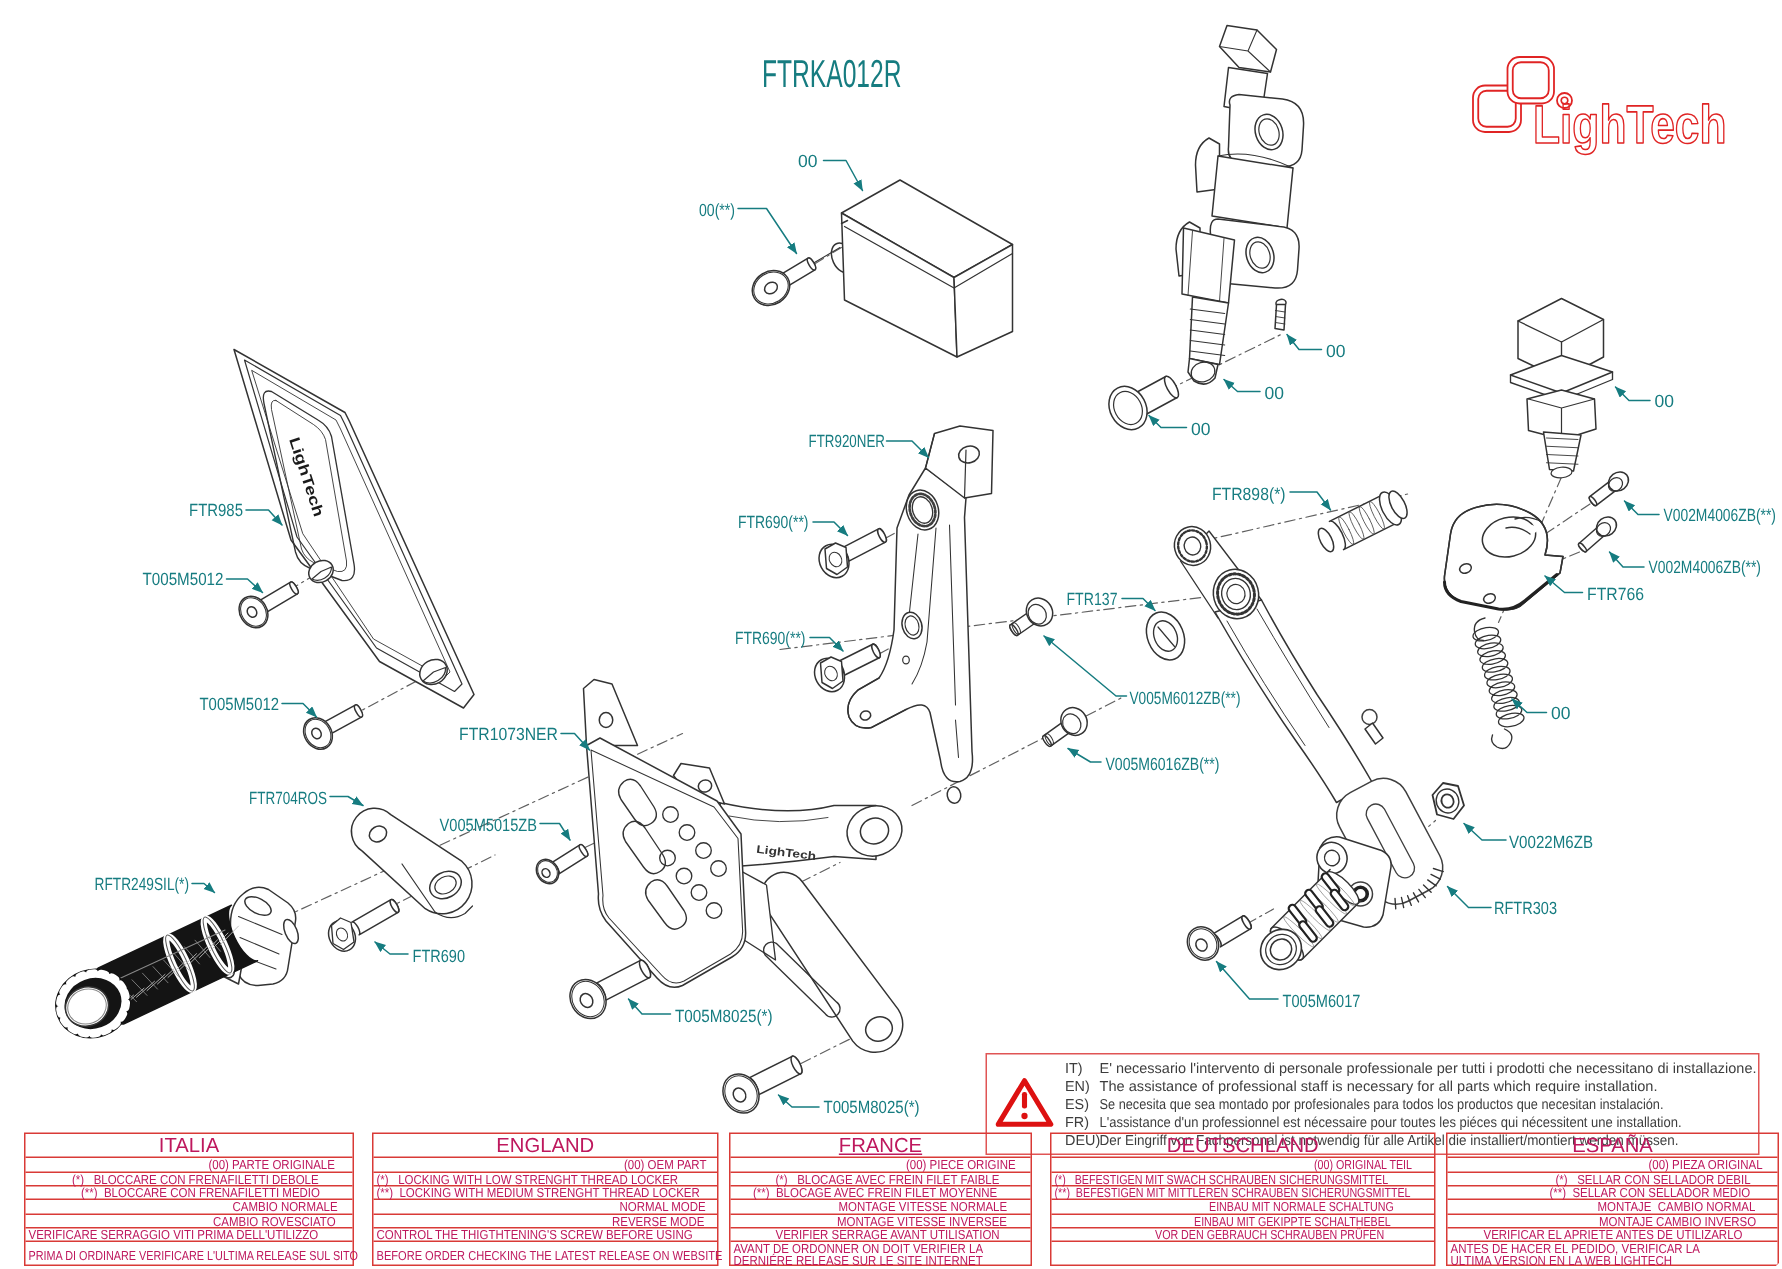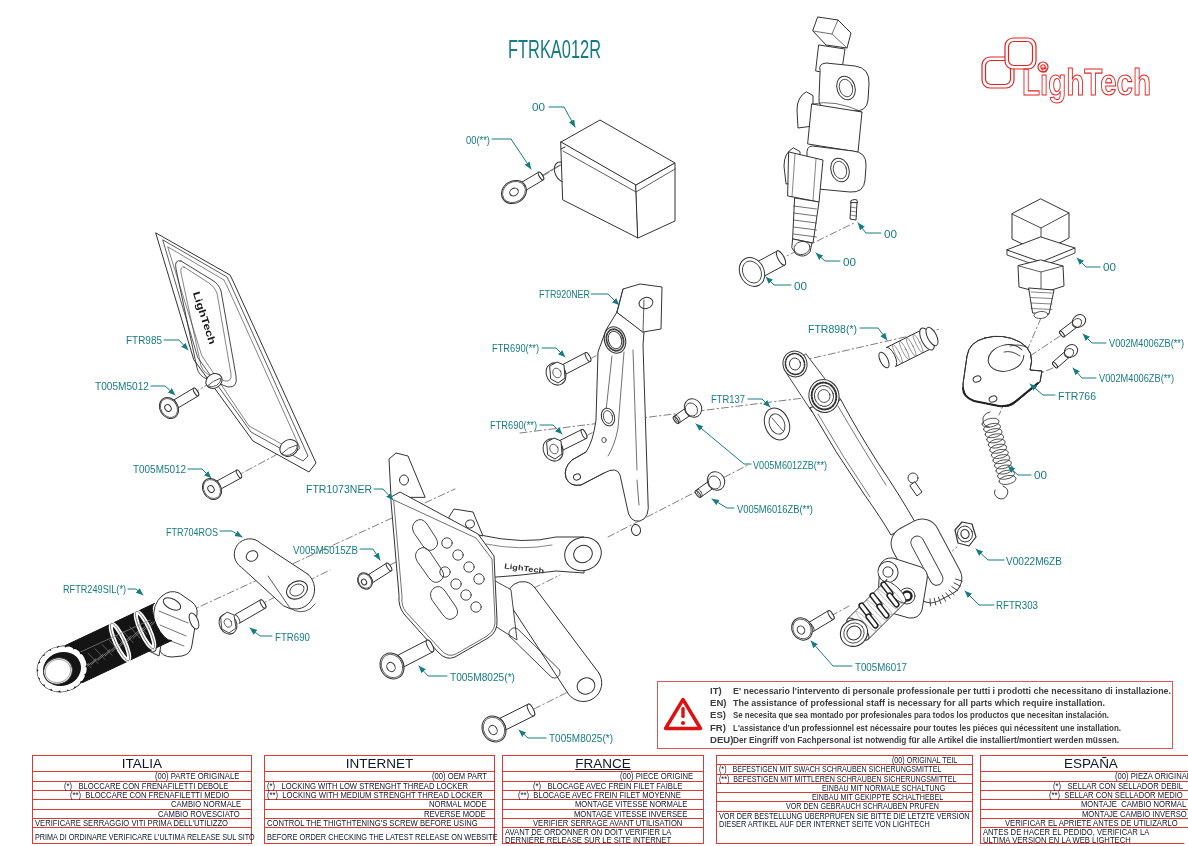--- a/index.html
+++ b/index.html
@@ -1,21 +1,21 @@
 <!DOCTYPE html>
 <html><head>
 <meta charset="utf-8">
 <style>
   html,body{margin:0;padding:0;background:#ffffff;}
   #page{position:relative;width:1188px;height:846px;background:#fff;overflow:hidden;
         font-family:"Liberation Sans", sans-serif;border-radius:10px;}
   
-  #warn{position:absolute;left:657px;top:681px;width:514px;height:66px;border:1.5px solid #e05555;font-weight:bold;}
+  #warn{position:absolute;left:657px;top:702px;width:514px;height:66px;border:1.5px solid #e05555;}
   
-  .ptable{position:absolute;border:1px solid #d93a36;color:#0f172a;margin-left:16px;}
+  .ptable{position:absolute;border:1px solid #d93a36;color:#be185d;}
   .ptable .hd{text-align:center;font-size:13.5px;height:15.4px;line-height:15.8px;border-bottom:1px solid #d93a36;letter-spacing:0px;}
   .ptable .rw{font-size:8.7px;height:8.3px;line-height:8.9px;border-bottom:1px solid #d93a36;white-space:nowrap;overflow:visible;padding-left:2px;text-align:right;}
   .ptable .rw span,.ptable .nt span{display:inline-block;transform:scaleX(0.88);transform-origin:0 0;white-space:nowrap;}
   .ptable .nt{font-size:8.7px;line-height:8.6px;white-space:nowrap;padding-left:2px;padding-top:4.5px;text-align:right;}
   .ptable .nt2{font-size:8.7px;line-height:7.9px;white-space:nowrap;padding-left:2px;padding-top:1px;}
   .ptable .nt2 span{display:inline-block;transform:scaleX(0.88);transform-origin:0 0;white-space:nowrap;}
   #t4 .rw span{transform:scaleX(0.82);}
   #t1 .nt span{transform:scaleX(0.83);}
   #t4 .nt2 span{transform:scaleX(0.84);}
   #t2 .nt span{transform:scaleX(0.85);}
@@ -454,47 +454,47 @@
     <div class="hd">ITALIA</div>
     <div class="rw"><span>(00) PARTE ORIGINALE</span></div>
     <div class="rw"><span>(*)&nbsp;&nbsp;&nbsp;BLOCCARE CON FRENAFILETTI DEBOLE</span></div>
     <div class="rw"><span>(**)&nbsp;&nbsp;BLOCCARE CON FRENAFILETTI MEDIO</span></div>
     <div class="rw"><span>CAMBIO NORMALE</span></div>
     <div class="rw"><span>CAMBIO ROVESCIATO</span></div>
     <div class="rw"><span>VERIFICARE SERRAGGIO VITI PRIMA DELL'UTILIZZO</span></div>
     <div class="nt"><span>PRIMA DI ORDINARE VERIFICARE L'ULTIMA RELEASE SUL SITO</span></div>
   </div>
   <div class="ptable" id="t2" style="left:248px;top:755px;width:229px;height:87px;">
-    <div class="hd">INTERNET</div>
+    <div class="hd">ENGLAND</div>
     <div class="rw"><span>(00) OEM PART</span></div>
     <div class="rw"><span>(*)&nbsp;&nbsp;&nbsp;LOCKING WITH LOW STRENGHT THREAD LOCKER</span></div>
     <div class="rw"><span>(**)&nbsp;&nbsp;LOCKING WITH MEDIUM STRENGHT THREAD LOCKER</span></div>
     <div class="rw"><span>NORMAL MODE</span></div>
     <div class="rw"><span>REVERSE MODE</span></div>
     <div class="rw"><span>CONTROL THE THIGTHTENING'S SCREW BEFORE USING</span></div>
     <div class="nt"><span>BEFORE ORDER CHECKING THE LATEST RELEASE ON WEBSITE</span></div>
   </div>
   <div class="ptable" id="t3" style="left:486px;top:755px;width:200px;height:87px;text-decoration:underline;">
     <div class="hd">FRANCE</div>
     <div class="rw"><span>(00) PIECE ORIGINE</span></div>
     <div class="rw"><span>(*)&nbsp;&nbsp;&nbsp;BLOCAGE AVEC FREIN FILET FAIBLE</span></div>
     <div class="rw"><span>(**)&nbsp;&nbsp;BLOCAGE AVEC FREIN FILET MOYENNE</span></div>
     <div class="rw"><span>MONTAGE VITESSE NORMALE</span></div>
     <div class="rw"><span>MONTAGE VITESSE INVERSEE</span></div>
     <div class="rw"><span>VERIFIER SERRAGE AVANT UTILISATION</span></div>
     <div class="nt2"><span>AVANT DE ORDONNER ON DOIT VERIFIER LA<br>DERNIÉRE RELEASE SUR LE SITE INTERNET</span></div>
   </div>
   <div class="ptable" id="t4" style="left:700px;top:755px;width:255px;height:87px;">
+    <div class="hd">DEUTSCHLAND</div>
     <div class="rw"><span>(00) ORIGINAL TEIL</span></div>
     <div class="rw"><span>(*)&nbsp;&nbsp;&nbsp;BEFESTIGEN MIT SWACH SCHRAUBEN SICHERUNGSMITTEL</span></div>
     <div class="rw"><span>(**)&nbsp;&nbsp;BEFESTIGEN MIT MITTLEREN SCHRAUBEN SICHERUNGSMITTEL</span></div>
     <div class="rw"><span>EINBAU MIT NORMALE SCHALTUNG</span></div>
     <div class="rw"><span>EINBAU MIT GEKIPPTE SCHALTHEBEL</span></div>
     <div class="rw"><span>VOR DEN GEBRAUCH SCHRAUBEN PRÜFEN</span></div>
-    <div class="nt2"><span>VOR DER BESTELLUNG ÜBERPRÜFEN SIE BITTE DIE LETZTE VERSION<br>DIESER ARTIKEL AUF DER INTERNET SEITE VON LIGHTECH</span></div>
   </div>
   <div class="ptable" id="t5" style="left:964px;top:755px;width:220px;height:87px;">
     <div class="hd">ESPAÑA</div>
     <div class="rw"><span>(00) PIEZA ORIGINAL</span></div>
     <div class="rw"><span>(*)&nbsp;&nbsp;&nbsp;SELLAR CON SELLADOR DEBIL</span></div>
     <div class="rw"><span>(**)&nbsp;&nbsp;SELLAR CON SELLADOR MEDIO</span></div>
     <div class="rw"><span>MONTAJE&nbsp; CAMBIO NORMAL</span></div>
     <div class="rw"><span>MONTAJE CAMBIO INVERSO</span></div>
     <div class="rw"><span>VERIFICAR EL APRIETE ANTES DE UTILIZARLO</span></div>
     <div class="nt2"><span>ANTES DE HACER EL PEDIDO, VERIFICAR LA<br>ULTIMA VERSION EN LA WEB LIGHTECH</span></div>

